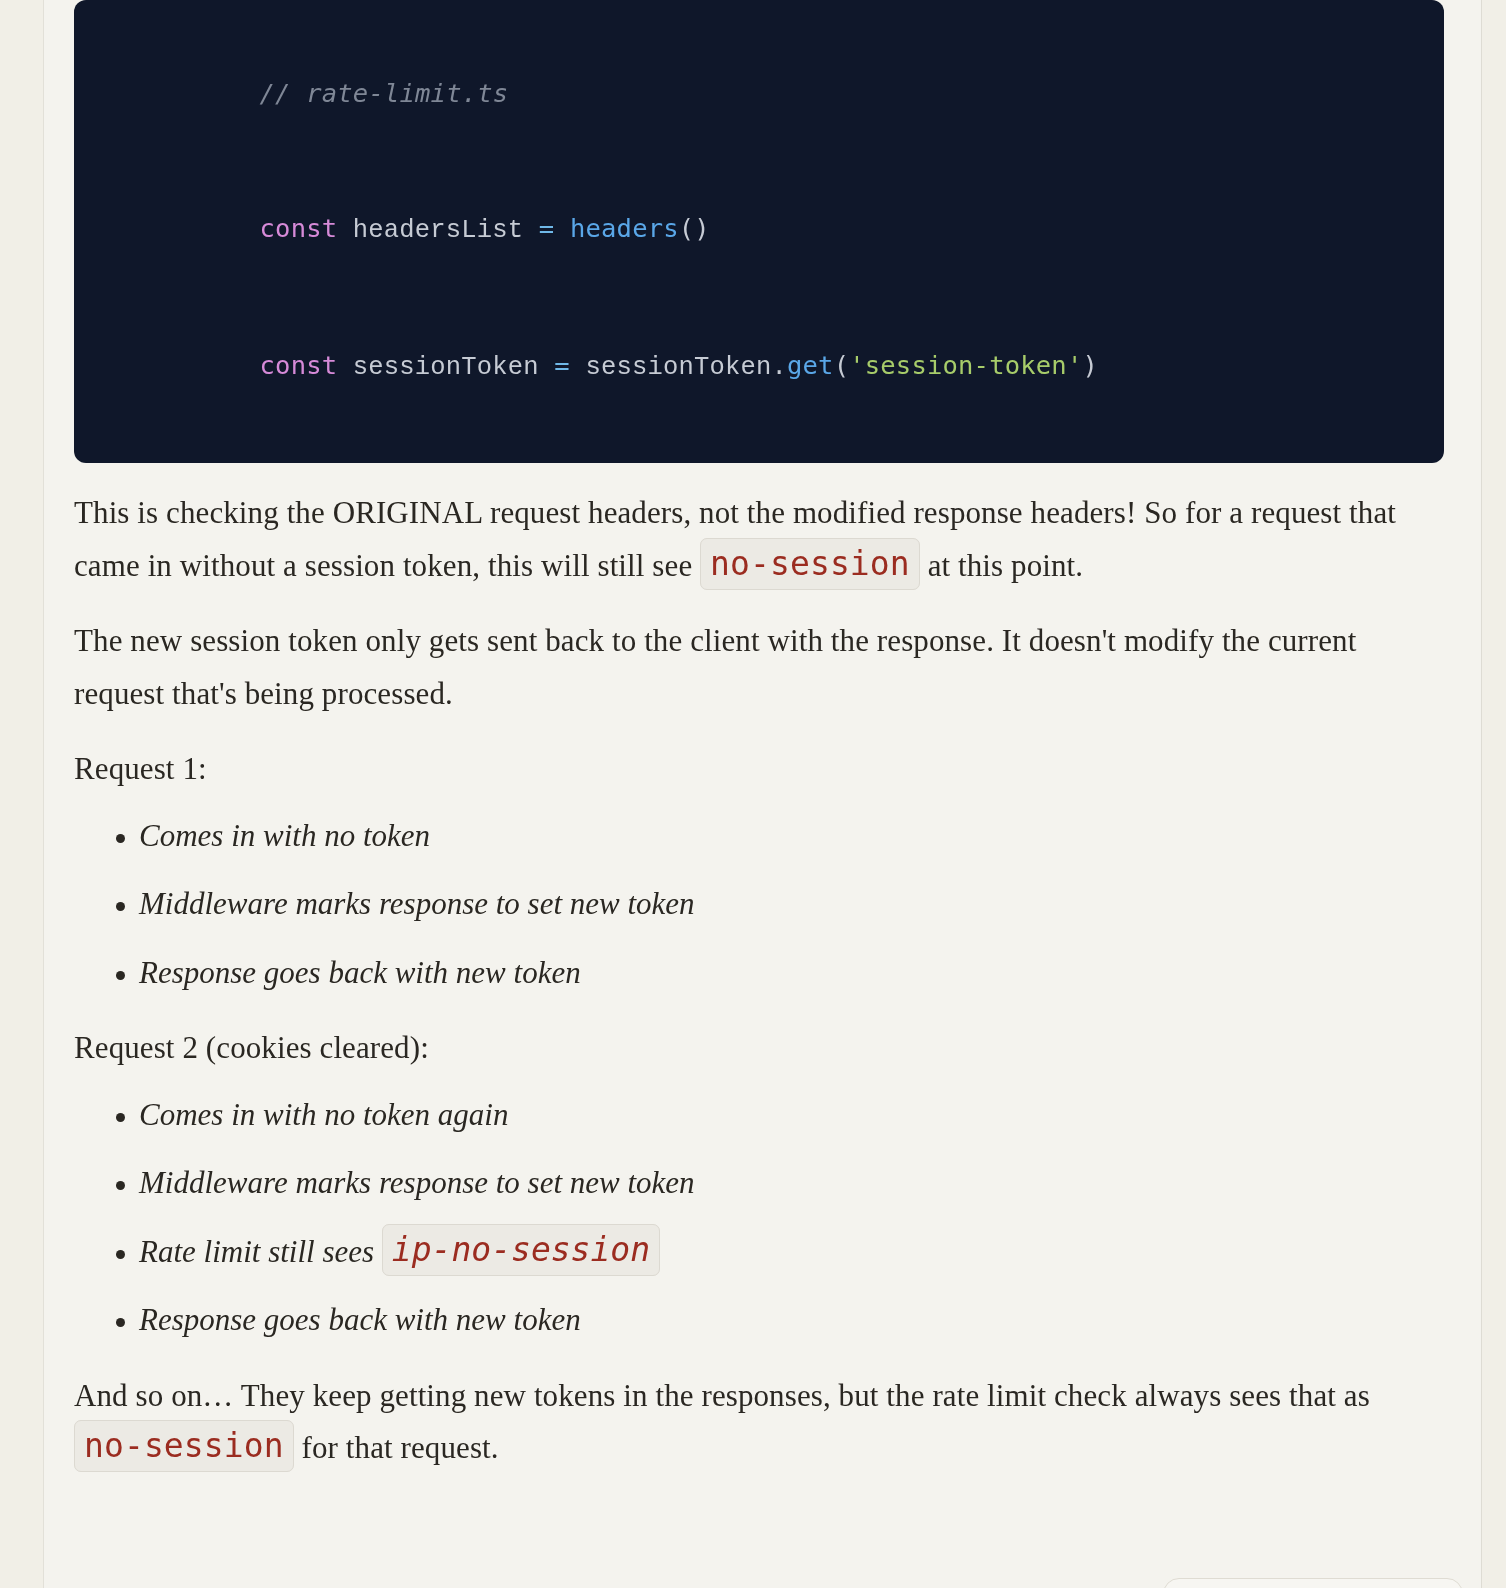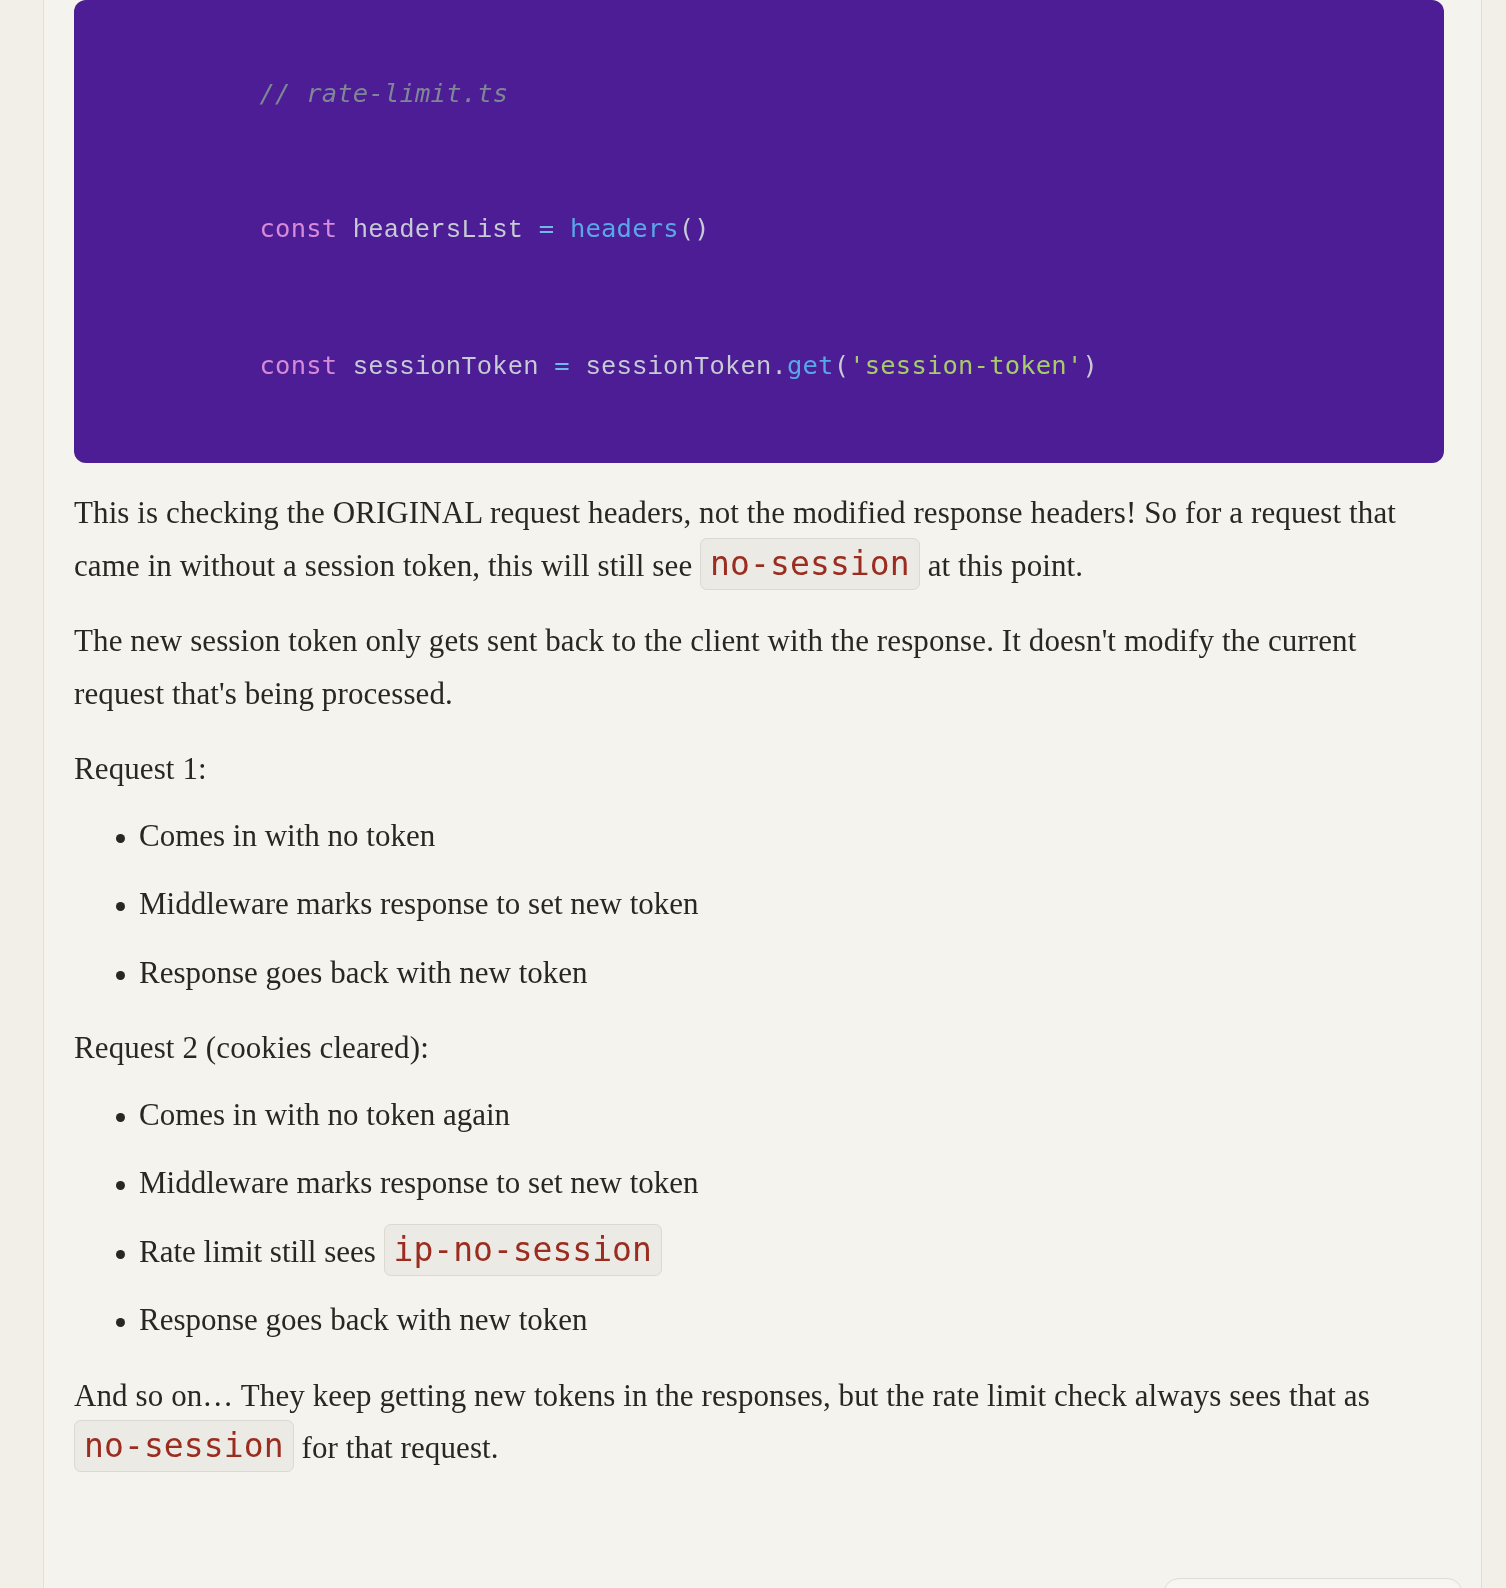--- a/index.html
+++ b/index.html
@@ -37,21 +37,21 @@
 
   .article {
     position: absolute;
     top: 0;
     left: 30px;
     width: 1370px;
   }
 
   
   .code-block {
-    background: #4c1d95;
+    background: #0f172a;
     border-radius: 12px;
     padding: 26px 30px 28px 30px;
     margin: 0 0 6px 0;
     box-sizing: border-box;
     width: 1370px;
   }
   .code-line {
     font-family: "DejaVu Sans Mono", "Liberation Mono", monospace;
     font-size: 25.5px;
     line-height: 45px;
@@ -82,20 +82,21 @@
     margin: 6px 0 0 0;
     padding: 0;
   }
   ul.bullets li {
     position: relative;
     font-size: 31px;
     line-height: 52.5px;
     color: #2a2722;
     padding-left: 65px;
     margin: 16px 0 0 0;
+    font-style: italic;
   }
   ul.bullets li:first-child { margin-top: 14px; }
   ul.bullets li .bullet-dot {
     position: absolute;
     left: 42px;
     top: 24px;
     width: 9px;
     height: 9px;
     border-radius: 50%;
     background: #2a2722;

